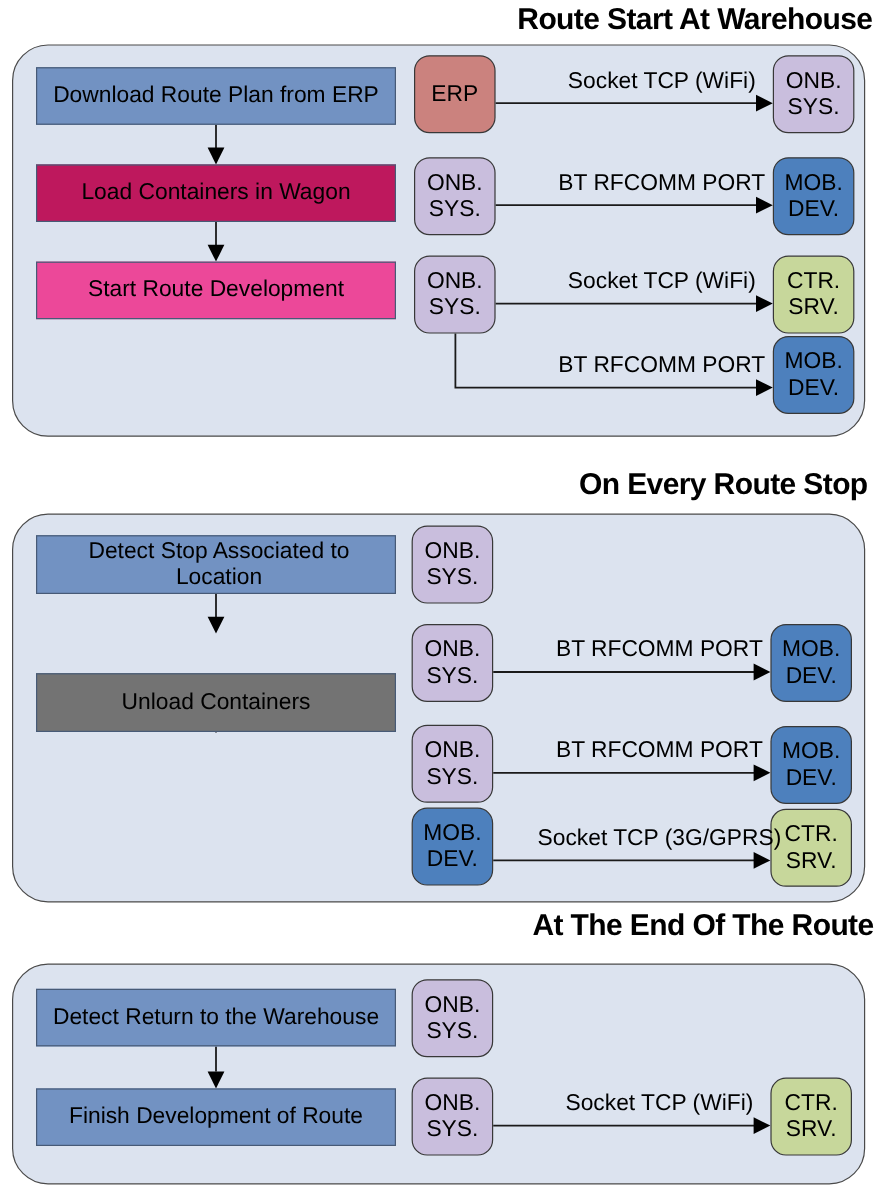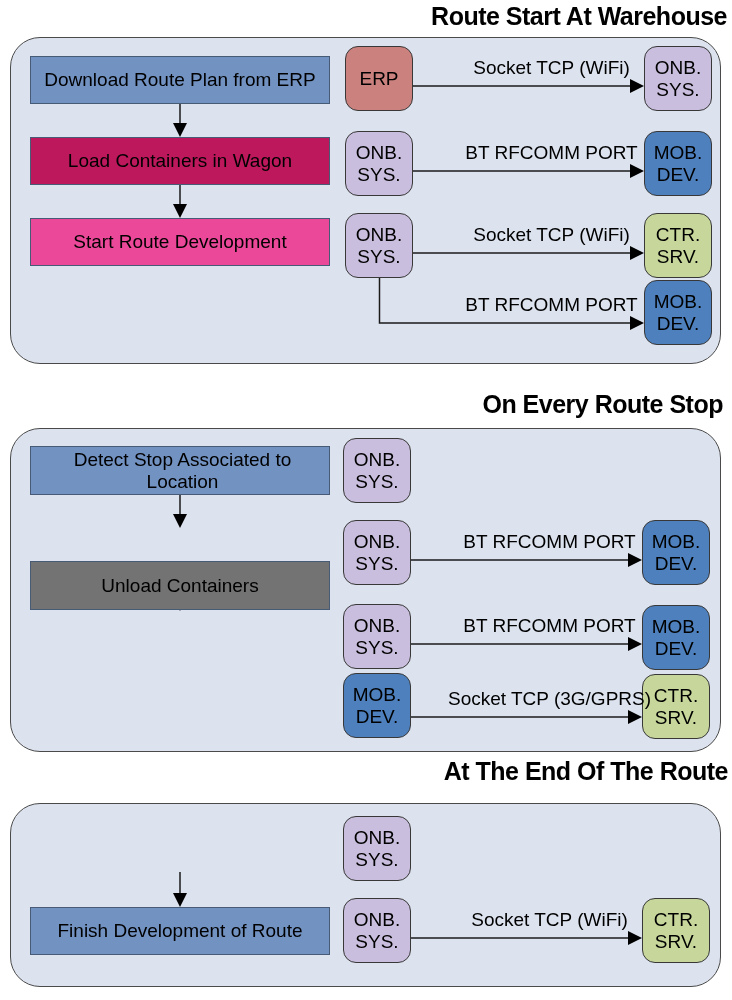--- a/index.html
+++ b/index.html
@@ -142,20 +142,21 @@
   <div class="stitle" style="top:757px;right:4px">At The End Of The Route</div>
 
   <div class="panel" style="top: 803px; height: 182px; background-color: rgb(220, 227, 239);">
     <svg class="wires" width="709" height="182" viewBox="0 0 709 182">
       <line x1="169" y1="68" x2="169" y2="89"></line>
       <polygon points="162,89 176,89 169,103"></polygon>
       <line x1="400" y1="134" x2="618" y2="134"></line>
       <polygon points="617,127 617,141 631,134"></polygon>
     </svg>
 
+    <div class="proc" style="left: 19px; top: 20px; background-color: rgb(114, 146, 194);">Detect Return to the Warehouse</div>
     <div class="proc" style="left: 19px; top: 103px; background-color: rgb(114, 146, 194);">Finish Development of Route</div>
 
     <div class="actor" style="left: 332px; top: 12px; background-color: rgb(201, 190, 221);">
       <span>ONB.</span>
         <span>SYS.</span>
     </div>
     <div class="actor" style="left: 332px; top: 94px; background-color: rgb(201, 190, 221);">
       <span>ONB.</span>
         <span>SYS.</span>
     </div>

